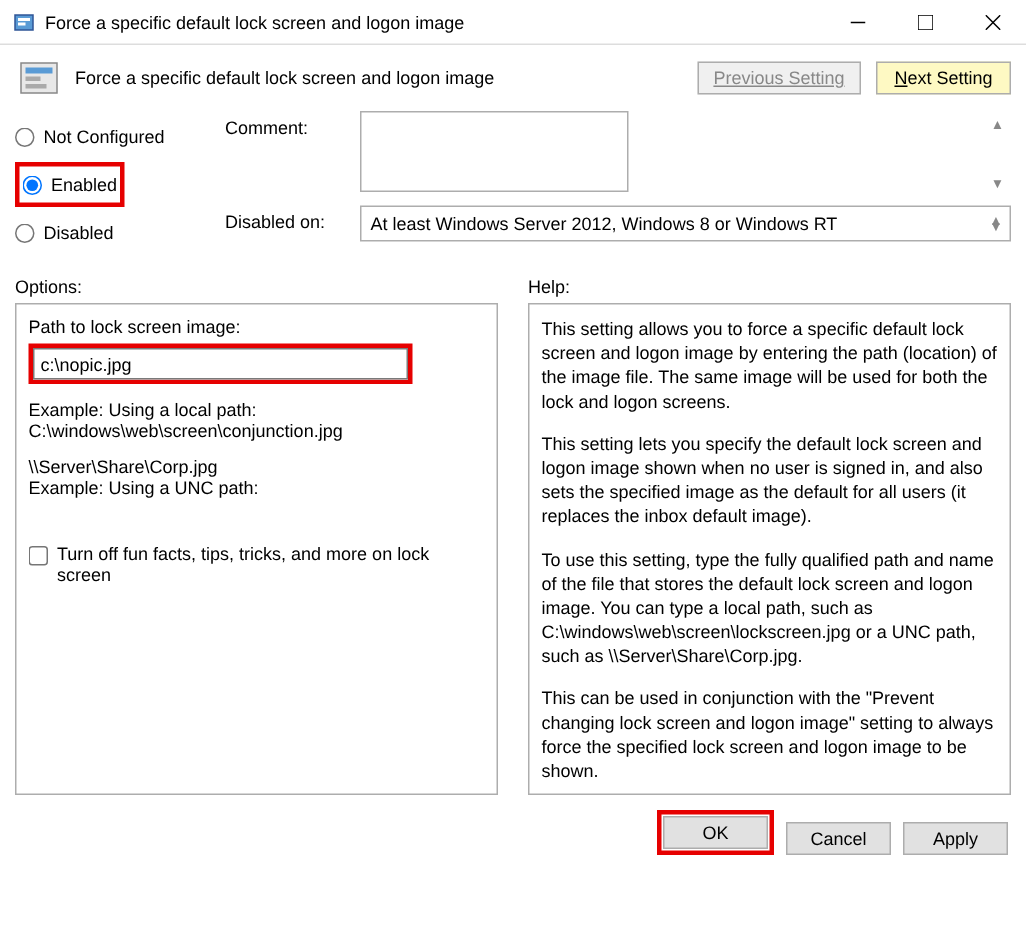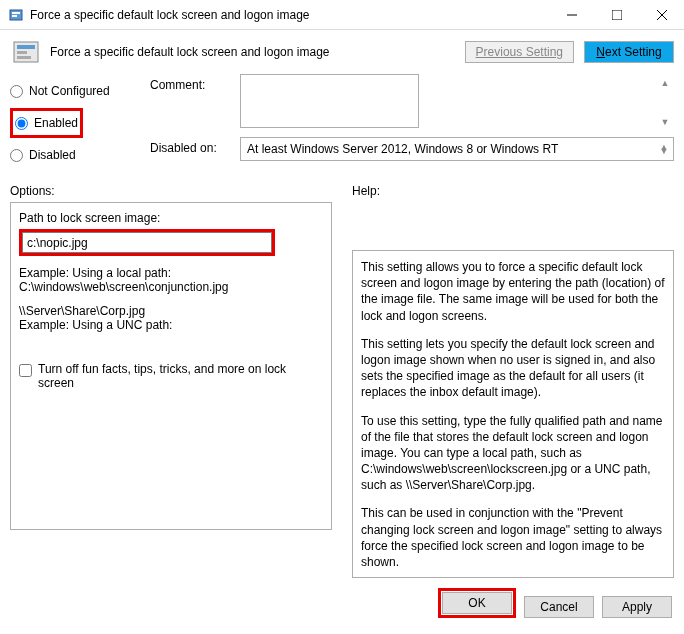--- a/index.html
+++ b/index.html
@@ -4,21 +4,21 @@
 <style>
   * { box-sizing: border-box; font-family: "Segoe UI", Tahoma, sans-serif; font-size: 12px; }
   body { margin: 0; padding: 0; background: #fff; width: 684px; height: 634px; overflow: hidden; color: #000; }
   .titlebar { display: flex; align-items: center; height: 30px; border-bottom: 1px solid #ddd; }
   .titlebar .icon { width: 16px; height: 16px; margin: 0 6px 0 8px; display: inline-flex; }
   .titlebar .title { flex: 1; }
   .win-btn { width: 45px; height: 30px; display: inline-flex; align-items: center; justify-content: center; }
   .subheader { display: flex; align-items: center; height: 44px; padding: 0 10px; }
   .subheader .icon { width: 32px; height: 32px; margin-right: 8px; display: inline-flex; }
   .subheader .title { flex: 1; }
-  .nav-btn { min-width: 90px; height: 22px; margin-left: 10px; border: 1px solid #adadad; background: #0ea5e9; display: inline-flex; align-items: center; justify-content: center; padding: 0 10px; }
+  .nav-btn { min-width: 90px; height: 22px; margin-left: 10px; border: 1px solid #adadad; background: #fef9c3; display: inline-flex; align-items: center; justify-content: center; padding: 0 10px; }
   .nav-btn.disabled { color: #888; background: #f0f0f0; }
   .section-config { display: flex; padding: 0 10px 8px 10px; }
   .radio-col { width: 140px; padding-top: 6px; }
   .radio-row { display: flex; align-items: center; height: 22px; margin-bottom: 6px; }
   .radio-row input { margin: 0 6px 0 0; }
   .hl { border: 3px solid #e60000; padding: 1px 2px; display: inline-flex; align-items: center; }
   .fields-col { flex: 1; }
   .field-row { display: flex; margin-bottom: 6px; }
   .field-label { width: 90px; padding-top: 4px; }
   .textarea { flex: 1; height: 54px; border: 1px solid #adadad; background: #fff; resize: none; padding: 2px 18px 2px 4px; font-family: inherit; position: relative; }
@@ -29,21 +29,21 @@
   .pane-label { height: 22px; display: flex; align-items: center; }
   .pane-box { border: 1px solid #adadad; height: 328px; padding: 8px; overflow: hidden; position: relative; }
   .opt-label { margin-bottom: 4px; }
   .opt-input-wrap { margin-bottom: 10px; }
   .opt-input { width: 250px; height: 21px; border: 1px solid #7a7a7a; padding: 2px 4px; }
   .hl-input { border: 3px solid #e60000; display: inline-block; padding: 0; }
   .hl-input .opt-input { border: 1px solid #7a7a7a; }
   .example { margin-bottom: 10px; }
   .checkbox-row { display: flex; align-items: flex-start; margin-top: 30px; }
   .checkbox-row input { margin: 2px 6px 0 0; }
-  .help-text { line-height: 1.35; margin-top: 48px; }
+  .help-text { line-height: 1.35; }
   .help-text p { margin: 0 0 12px 0; }
   .footer { display: flex; justify-content: flex-end; align-items: flex-end; padding: 10px 12px; gap: 8px; }
   .footer .btn { min-width: 70px; height: 22px; border: 1px solid #adadad; background: #e1e1e1; display: inline-flex; align-items: center; justify-content: center; }
   .hl-btn { border: 3px solid #e60000; padding: 1px; }
 </style>
 </head>
 <body>
 
 <div class="titlebar">
   <span class="icon">

